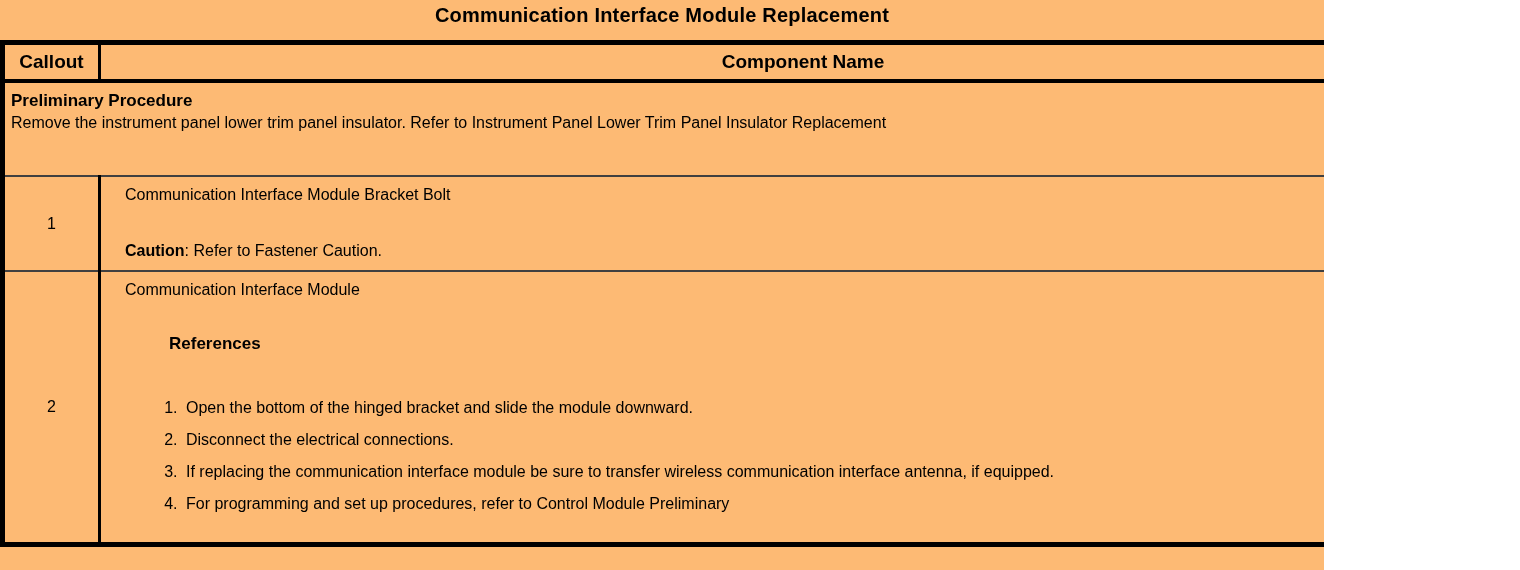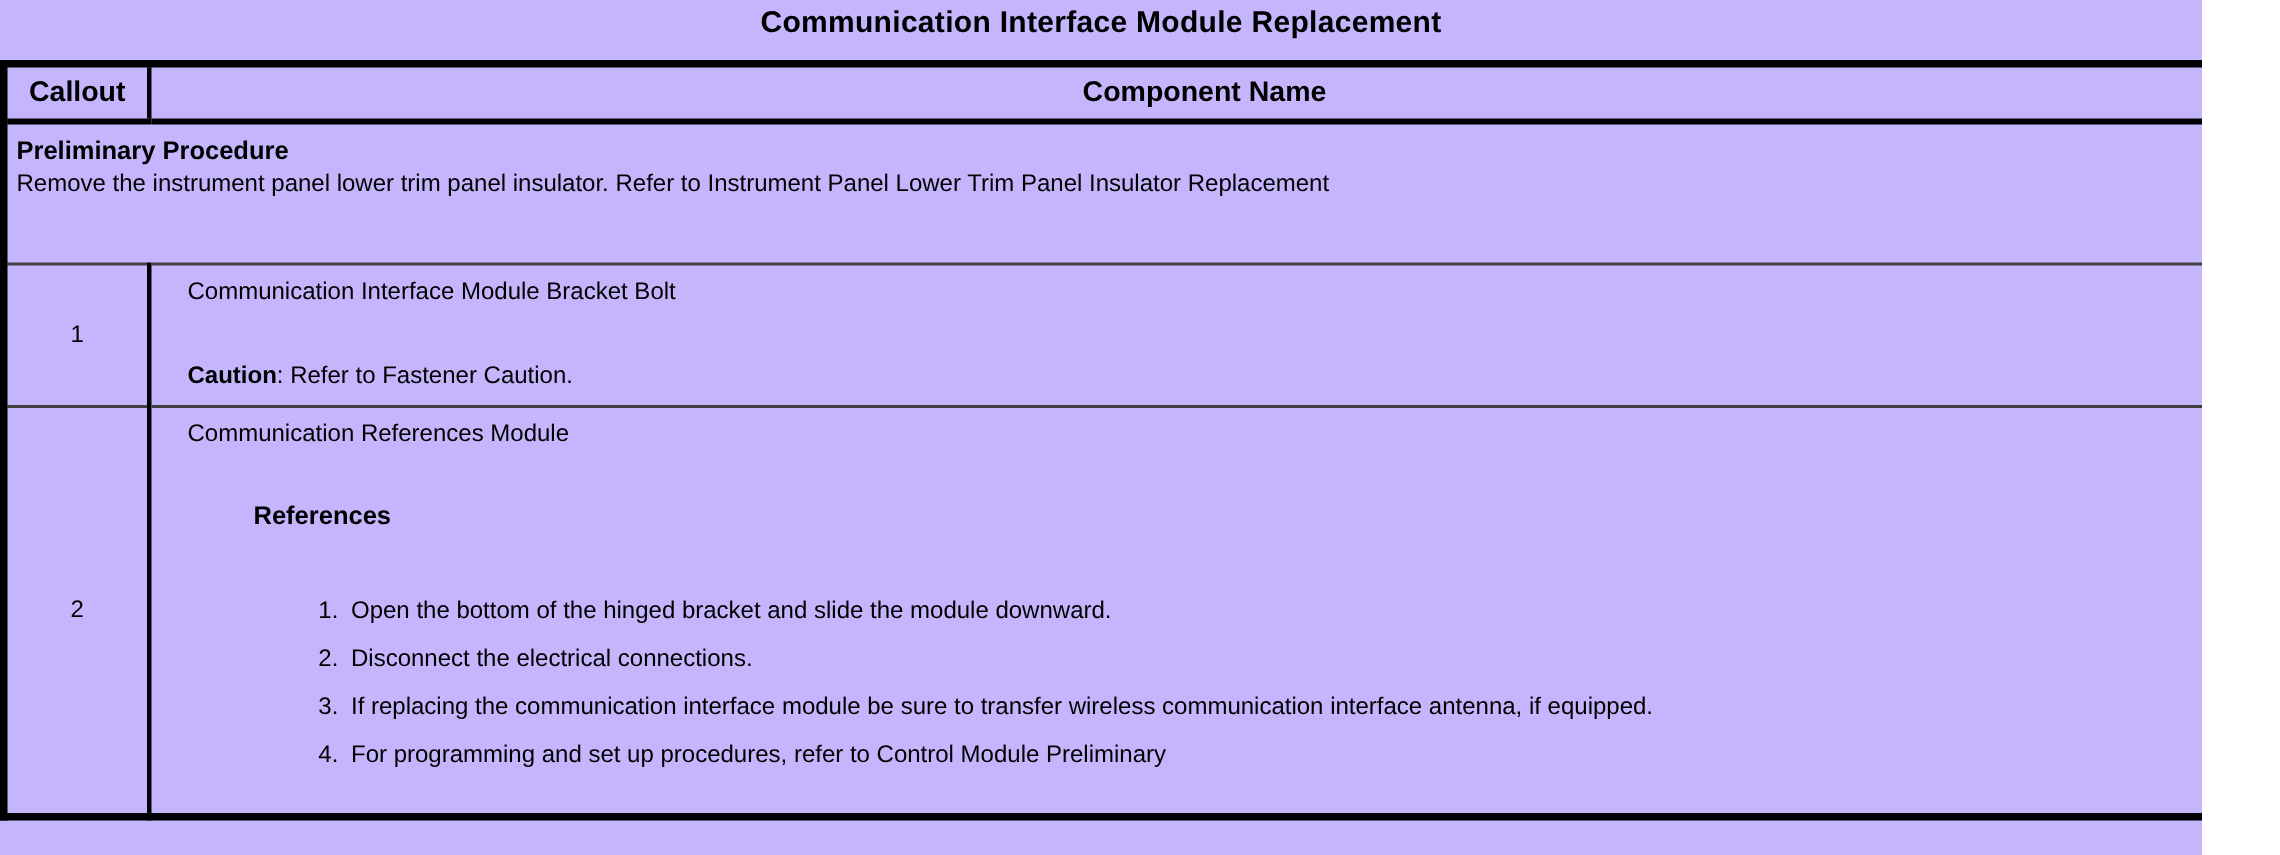--- a/index.html
+++ b/index.html
@@ -2,23 +2,23 @@
 <html><head>
 <meta charset="utf-8">
 <style>
   html, body {
     margin: 0;
     padding: 0;
     background: #ffffff;
   }
   .page {
     position: relative;
-    width: 1468px;
+    width: 1324px;
     height: 570px;
-    background: #c4b5fd;
+    background: #fdba74;
     color: #000000;
     font-family: "Liberation Sans", sans-serif;
     overflow: hidden;
     box-sizing: border-box;
   }
   .doc-title {
     height: 40px;
     padding-top: 4px;
     box-sizing: border-box;
     text-align: center;
@@ -86,21 +86,20 @@
     font-weight: bold;
   }
   ol.steps {
     margin: 38px 0 0 0;
     padding-left: 57px;
   }
   ol.steps li {
     line-height: 30px;
     margin-bottom: 2px;
     padding-left: 4px;
-    margin-left: 48px;
   }
 </style>
 </head>
 <body>
 
 <div class="page">
 
   <div class="doc-title">Communication Interface Module Replacement</div>
 
   <table class="callout-table">
@@ -128,21 +127,21 @@
           <div>Communication Interface Module Bracket Bolt</div>
           <div class="caution-line">
             <span class="bold">Caution</span><span>: Refer to Fastener Caution.</span>
           </div>
         </td>
       </tr>
 
       <tr class="row-2">
         <td class="callout-cell">2</td>
         <td class="component-cell">
-          <div>Communication References Module</div>
+          <div>Communication Interface Module</div>
           <div class="proc-label">References</div>
           <ol class="steps">
             <li>Open the bottom of the hinged bracket and slide the module downward.</li>
             <li>Disconnect the electrical connections.</li>
             <li>If replacing the communication interface module be sure to transfer wireless communication interface antenna, if equipped.</li>
             <li>For programming and set up procedures, refer to Control Module Preliminary</li>
           </ol>
         </td>
       </tr>
     </tbody>

